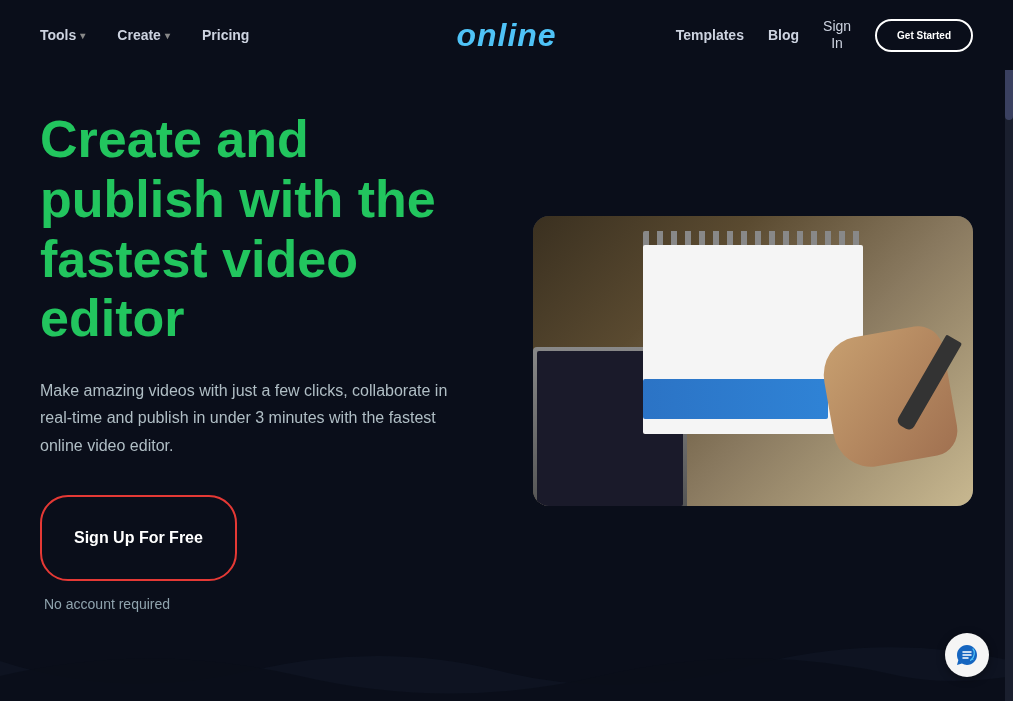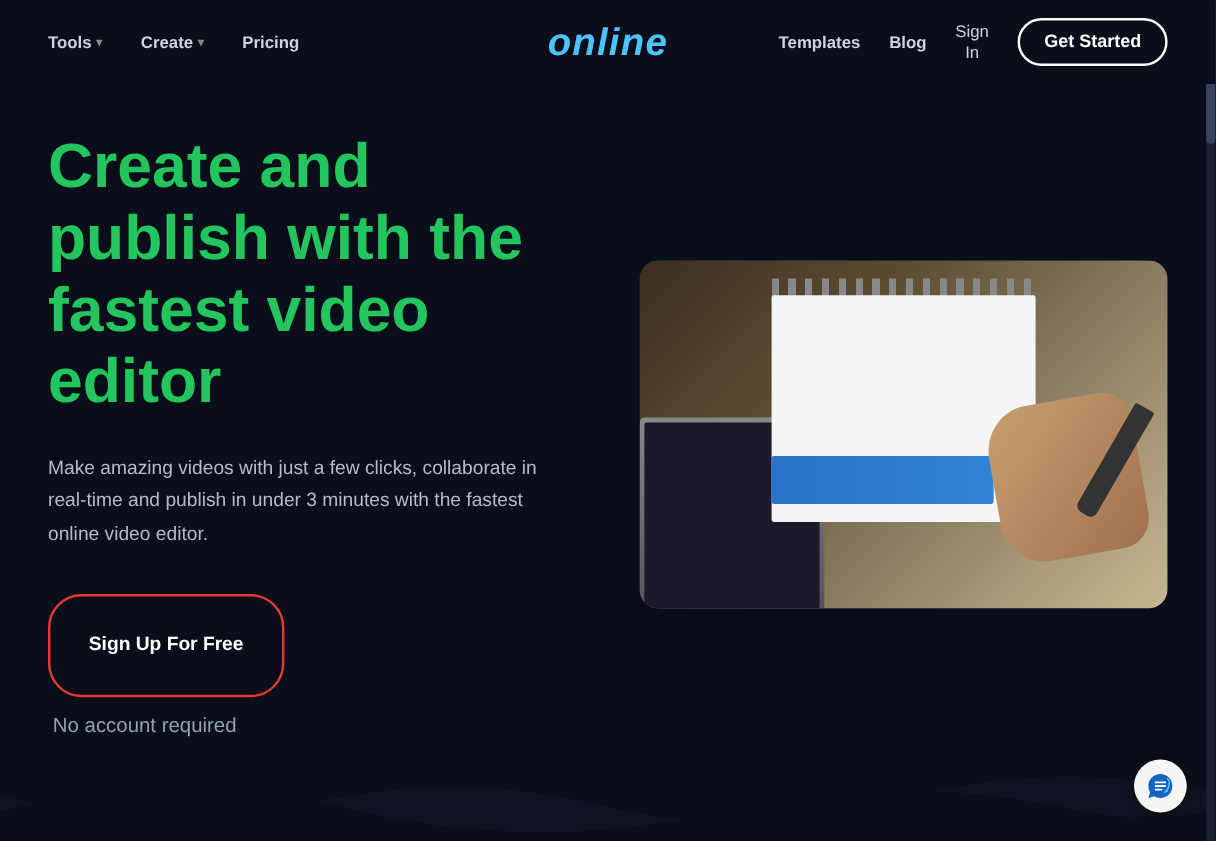--- a/index.html
+++ b/index.html
@@ -75,21 +75,21 @@
       text-align: center;
       line-height: 1.2;
     }
 
     .get-started-btn {
       border: 2px solid #ffffff;
       border-radius: 24px;
       padding: 8px 20px;
       background: transparent;
       color: #ffffff;
-      font-size: 15px;
+      font-size: 10px;
       font-weight: 600;
       cursor: pointer;
       text-align: center;
       line-height: 1.3;
     }
 
     
     .hero {
       display: flex;
       align-items: center;
@@ -126,21 +126,21 @@
       border: 2.5px solid #e53935;
       border-radius: 28px;
       padding: 32px 32px;
       font-size: 16px;
       font-weight: 600;
       cursor: pointer;
       margin-bottom: 14px;
     }
 
     .no-account {
-      font-size: 17px;
+      font-size: 14px;
       color: #90a4ae;
       margin-left: 4px;
     }
 
     
     .hero-right {
       width: 440px;
       height: 290px;
       border-radius: 16px;
       overflow: hidden;

